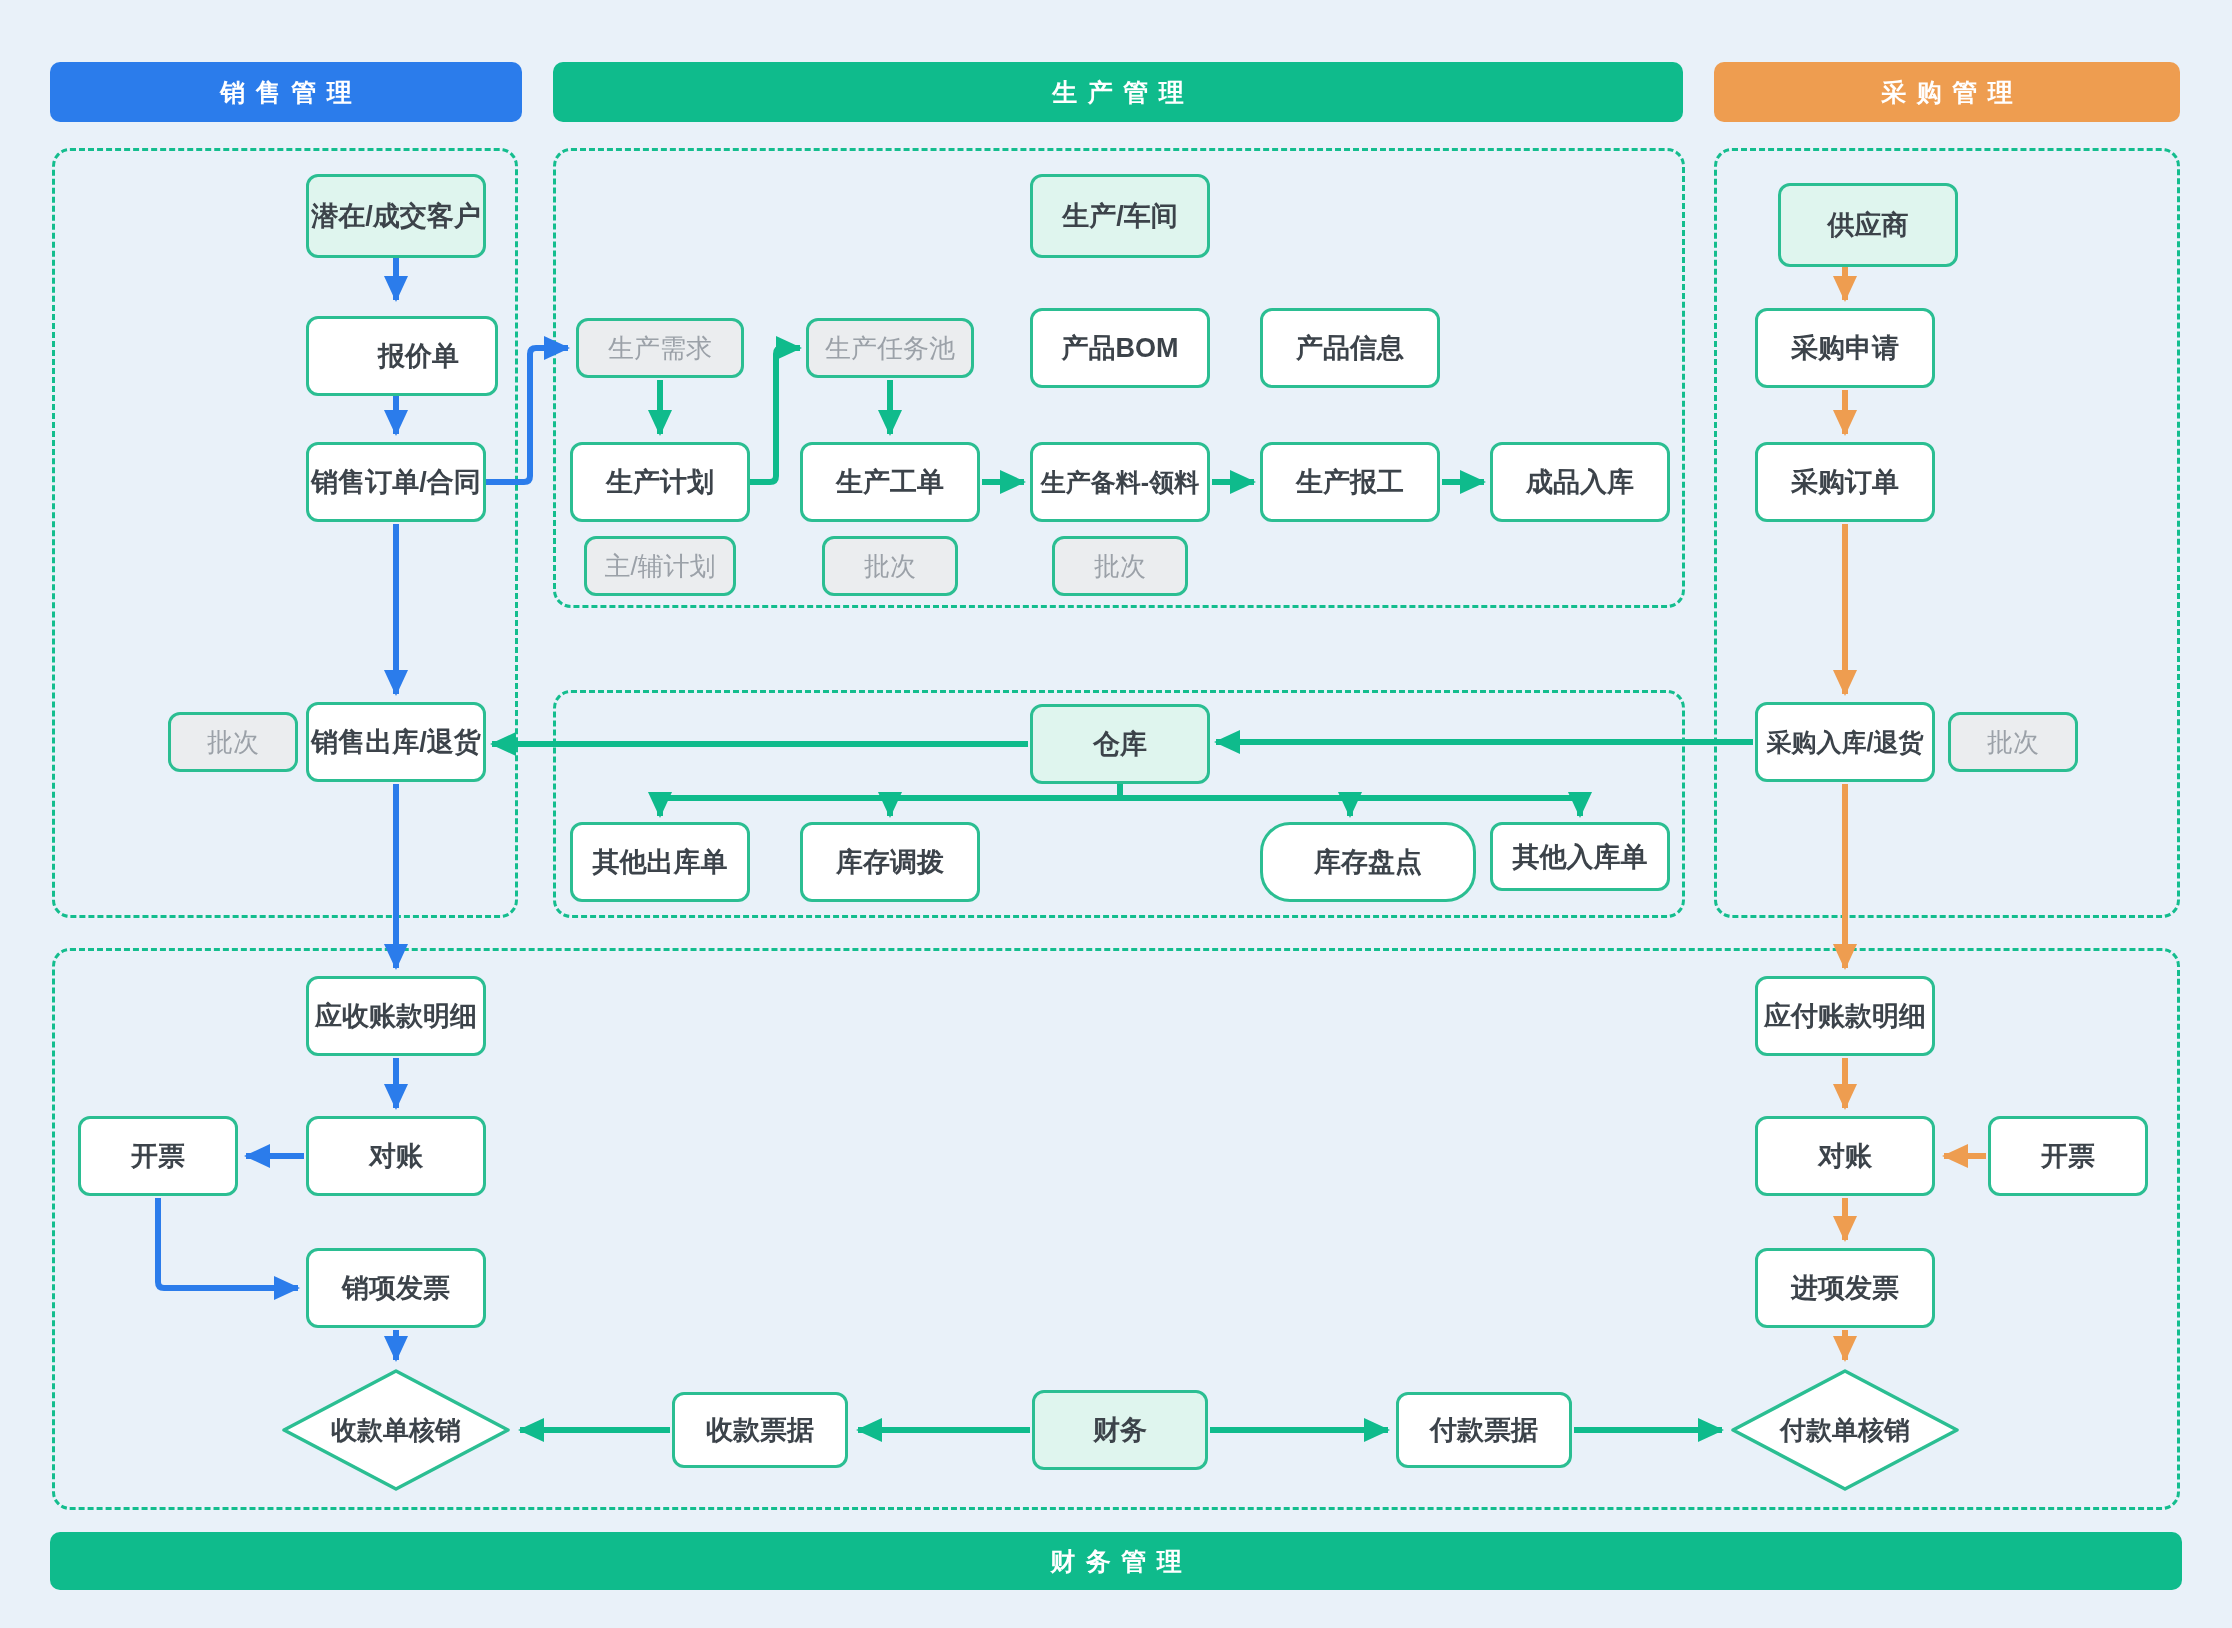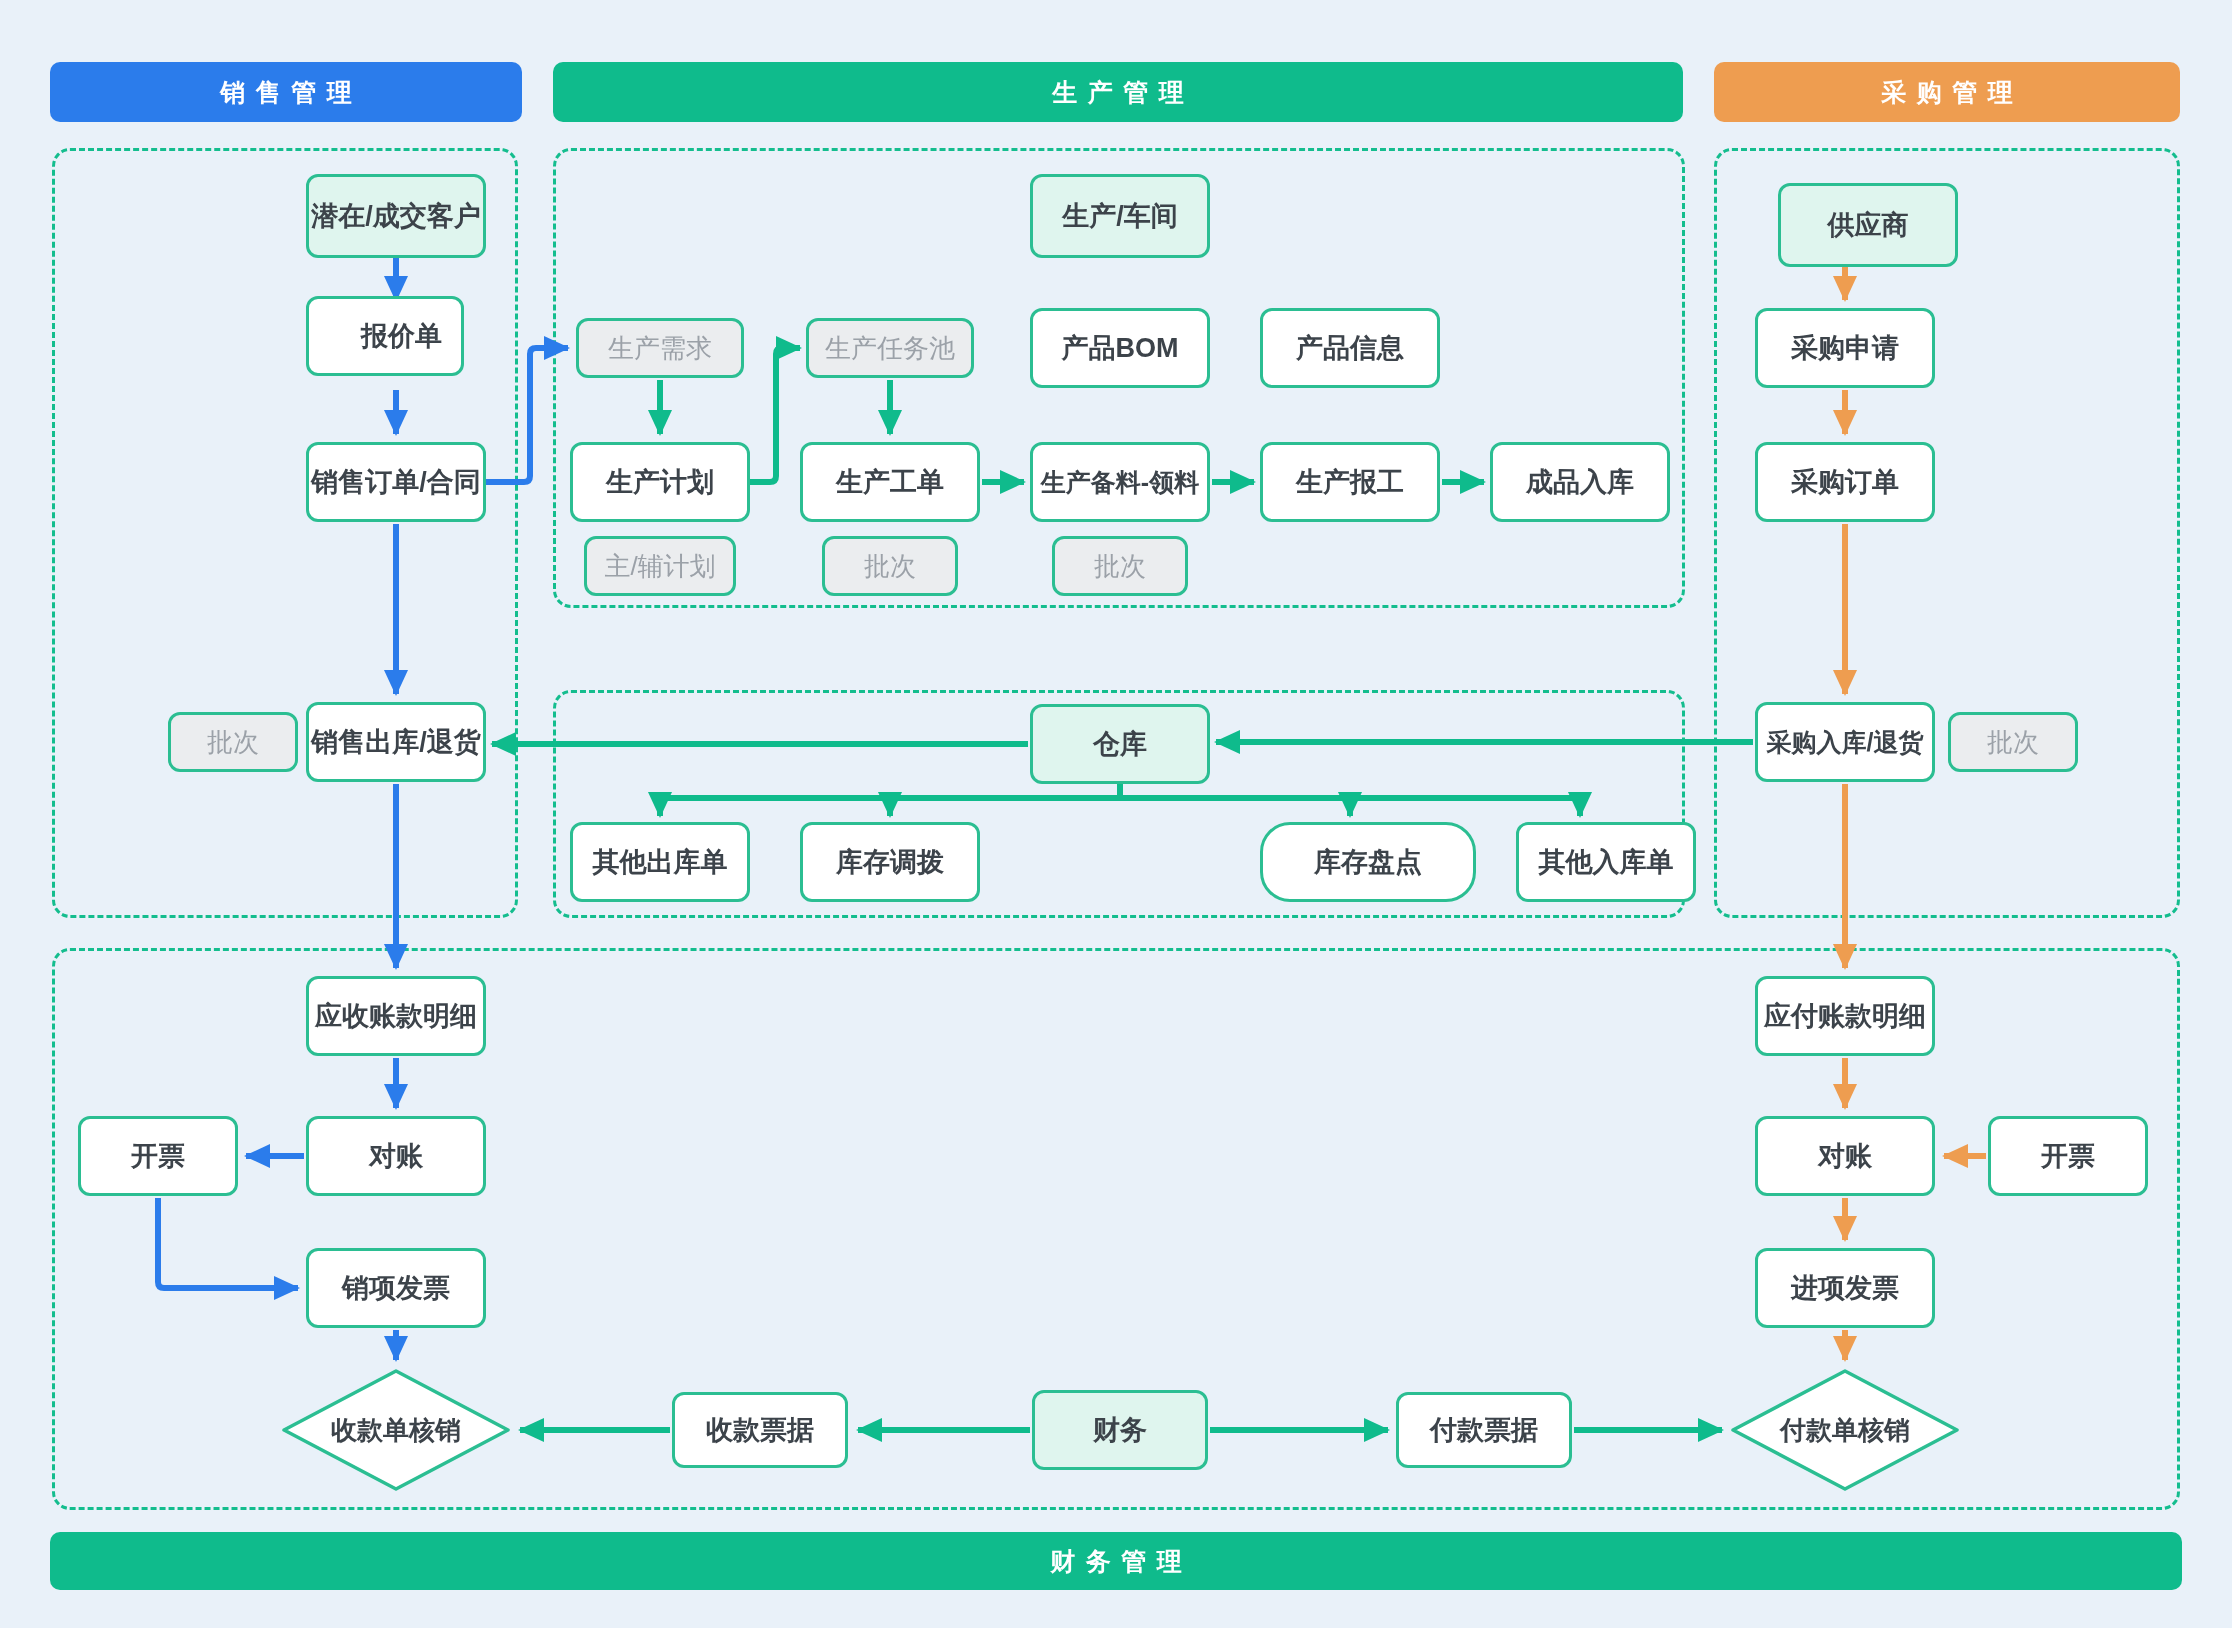--- a/index.html
+++ b/index.html
@@ -106,21 +106,21 @@
       <path d="M1845 1330 L1845 1360" marker-end="url(#ah-orange)"></path>
     </g>
   </svg>
 
   <div class="hdr hdr--blue" style="left:50px;top:62px;width:472px;">销售管理</div>
   <div class="hdr hdr--green" style="left:553px;top:62px;width:1130px;">生产管理</div>
   <div class="hdr hdr--orange" style="left:1714px;top:62px;width:466px;">采购管理</div>
   <div class="hdr hdr--green" style="left:50px;top:1532px;width:2132px;height:58px;">财务管理</div>
 
   <div class="box box--light" style="left:306px;top:174px;width:180px;height:84px;">潜在/成交客户</div>
-  <div class="box" style="left:306px;top:296px;width:158px;height:80px;padding-left:33px;">报价单</div>
+  <div class="box" style="left:306px;top:316px;width:192px;height:80px;padding-left:33px;">报价单</div>
   <div class="box" style="left:306px;top:442px;width:180px;height:80px;">销售订单/合同</div>
   <div class="box box--tag" style="left:168px;top:712px;width:130px;height:60px;">批次</div>
   <div class="box" style="left:306px;top:702px;width:180px;height:80px;">销售出库/退货</div>
   <div class="box" style="left:306px;top:976px;width:180px;height:80px;">应收账款明细</div>
   <div class="box" style="left:306px;top:1116px;width:180px;height:80px;">对账</div>
   <div class="box" style="left:78px;top:1116px;width:160px;height:80px;">开票</div>
   <div class="box" style="left:306px;top:1248px;width:180px;height:80px;">销项发票</div>
   <div class="diamond" style="left:281px;top:1368px;width:230px;height:124px;">
     <svg viewBox="0 0 230 124">
         <polygon points="115,3 227,62 115,121 3,62"></polygon>
@@ -139,21 +139,21 @@
   <div class="box" style="left:1260px;top:442px;width:180px;height:80px;">生产报工</div>
   <div class="box" style="left:1490px;top:442px;width:180px;height:80px;">成品入库</div>
   <div class="box box--tag" style="left:584px;top:536px;width:152px;height:60px;">主/辅计划</div>
   <div class="box box--tag" style="left:822px;top:536px;width:136px;height:60px;">批次</div>
   <div class="box box--tag" style="left:1052px;top:536px;width:136px;height:60px;">批次</div>
 
   <div class="box box--light" style="left:1030px;top:704px;width:180px;height:80px;">仓库</div>
   <div class="box" style="left:570px;top:822px;width:180px;height:80px;">其他出库单</div>
   <div class="box" style="left:800px;top:822px;width:180px;height:80px;">库存调拨</div>
   <div class="box" style="left:1260px;top:822px;width:216px;height:80px;border-radius:30px;">库存盘点</div>
-  <div class="box" style="left:1490px;top:822px;width:180px;height:80px;margin-left:26px;">其他入库单</div>
+  <div class="box" style="left:1490px;top:822px;width:180px;height:69px;">其他入库单</div>
 
   <div class="box box--light" style="left:1778px;top:174px;width:180px;height:84px;margin-top:9px;">供应商</div>
   <div class="box" style="left:1755px;top:308px;width:180px;height:80px;">采购申请</div>
   <div class="box" style="left:1755px;top:442px;width:180px;height:80px;">采购订单</div>
   <div class="box" style="left:1755px;top:702px;width:180px;height:80px;font-size:25px;">采购入库/退货</div>
   <div class="box box--tag" style="left:1948px;top:712px;width:130px;height:60px;">批次</div>
   <div class="box" style="left:1755px;top:976px;width:180px;height:80px;">应付账款明细</div>
   <div class="box" style="left:1755px;top:1116px;width:180px;height:80px;">对账</div>
   <div class="box" style="left:1988px;top:1116px;width:160px;height:80px;">开票</div>
   <div class="box" style="left:1755px;top:1248px;width:180px;height:80px;">进项发票</div>

